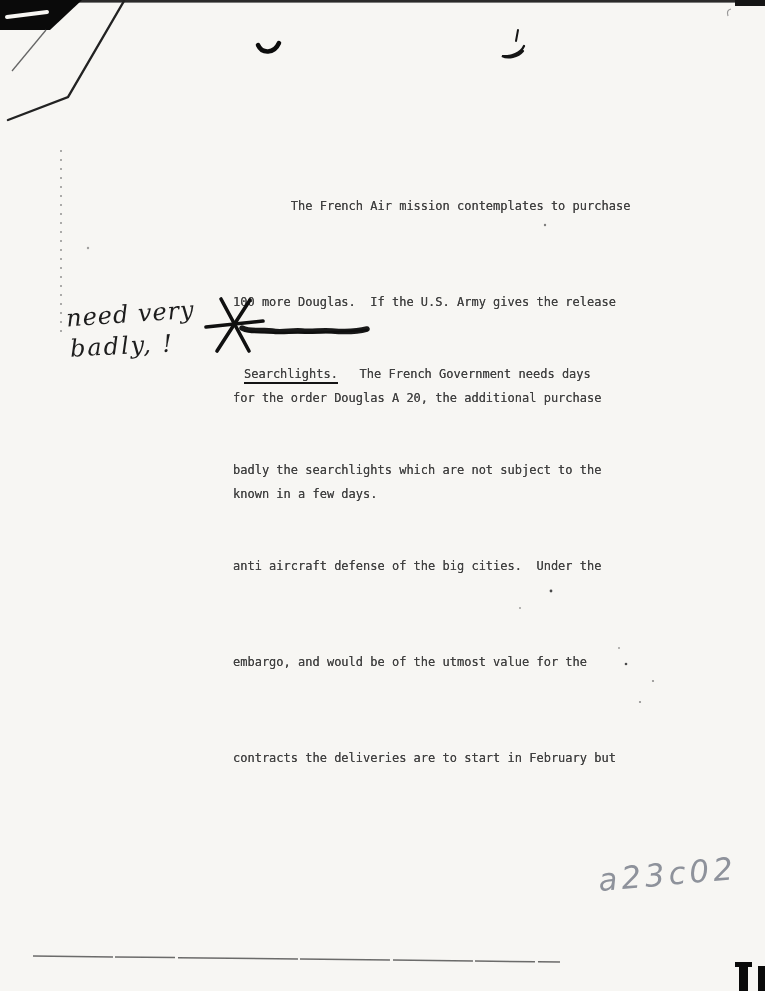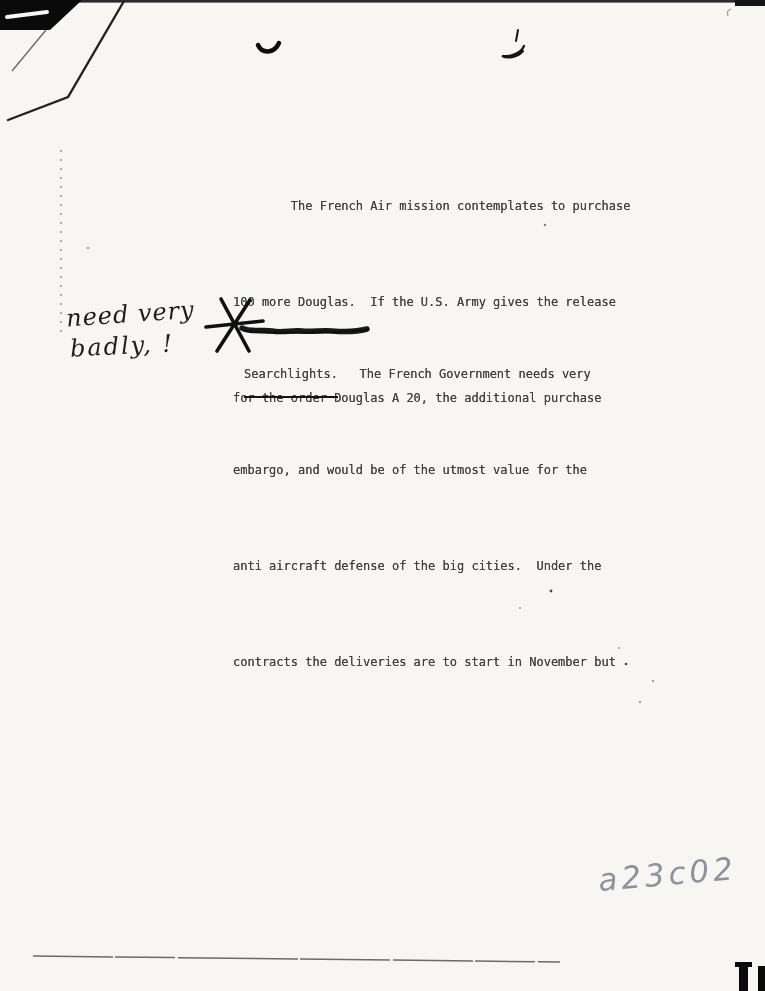--- a/index.html
+++ b/index.html
@@ -21,21 +21,21 @@
     font-weight:normal;
     white-space:pre;
     letter-spacing:0px;
     text-shadow:0 0 0.5px rgba(10,10,10,0.65);
   }
   #para1{top:126px;}
   #para2{top:294px;}
   .tline{height:32px;}
   .heading-underline{
     border-bottom:2px solid #141414;
-    padding-bottom:15px;
+    padding-bottom:1px;
   }
   #para2 .tline:first-child{text-indent:11px;}
   
   .handwriting{
     position:absolute;
     font-family:"DejaVu Serif", serif;
     font-style:italic;
     color:#1d1d1d;
     white-space:nowrap;
   }
@@ -70,27 +70,29 @@
 </style>
 </head>
 <body>
 
 <div id="page">
 
   <div class="typed" id="para1">
     <div class="tline">        The French Air mission contemplates to purchase</div>
     <div class="tline">100 more Douglas.  If the U.S. Army gives the release</div>
     <div class="tline">for the order Douglas A 20, the additional purchase</div>
+    <div class="tline">known in a few days.</div>
   </div>
 
   <div class="typed" id="para2">
-    <div class="tline"><span class="heading-underline">Searchlights.</span><span>   The French Government needs very</span></div>
+    <div class="tline"><span class="heading-underline">Searchlights.</span><span>   The French Government needs days</span></div>
+    <div class="tline">badly the searchlights which are not subject to the</div>
+    <div class="tline">anti aircraft defense of the big cities.  Under the</div>
     <div class="tline">embargo, and would be of the utmost value for the</div>
-    <div class="tline">anti aircraft defense of the big cities.  Under the</div>
-    <div class="tline">contracts the deliveries are to start in November but</div>
+    <div class="tline">contracts the deliveries are to start in February but</div>
     
     
     
   </div>
 
   <div class="handwriting" id="margin-note-1">need very</div>
   <div class="handwriting" id="margin-note-2">badly, !</div>
 
   <div id="docket">a23c02</div>
 

